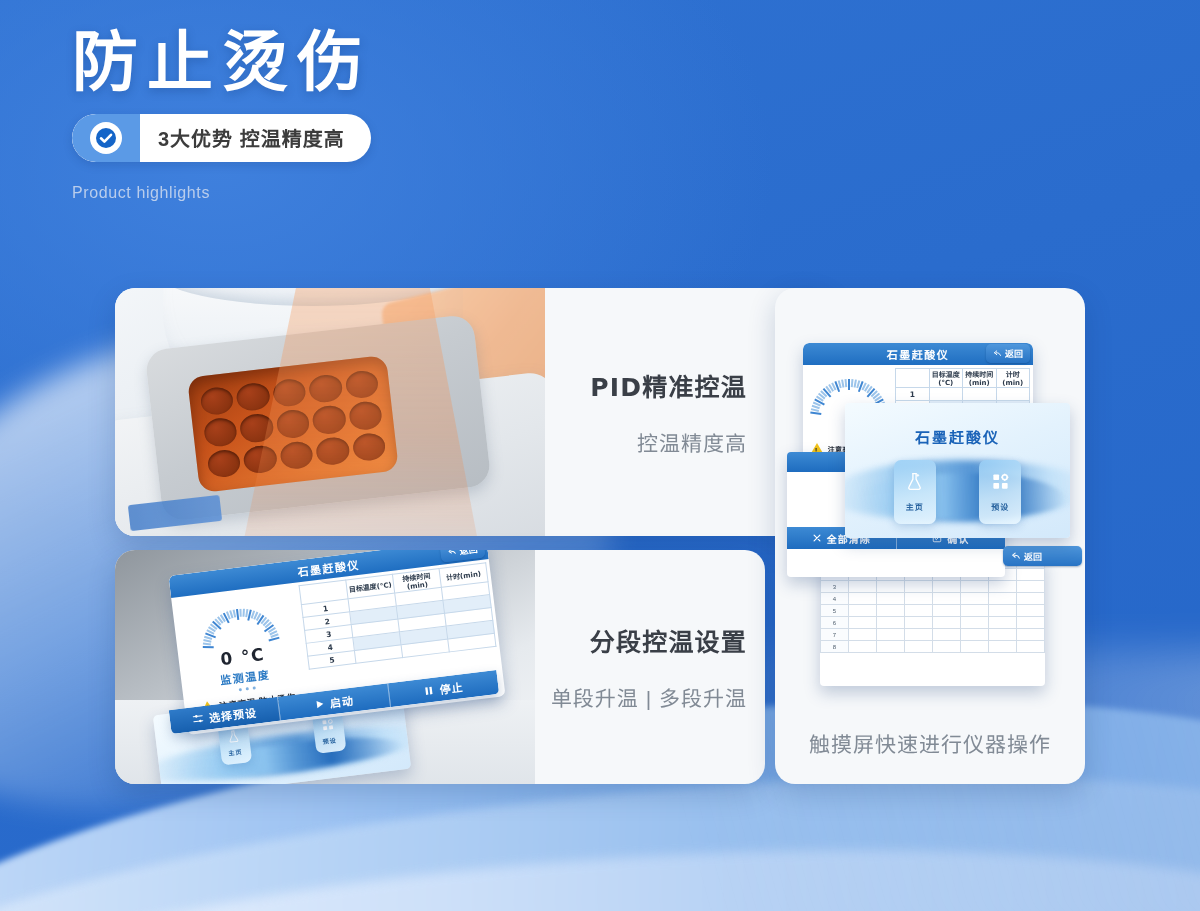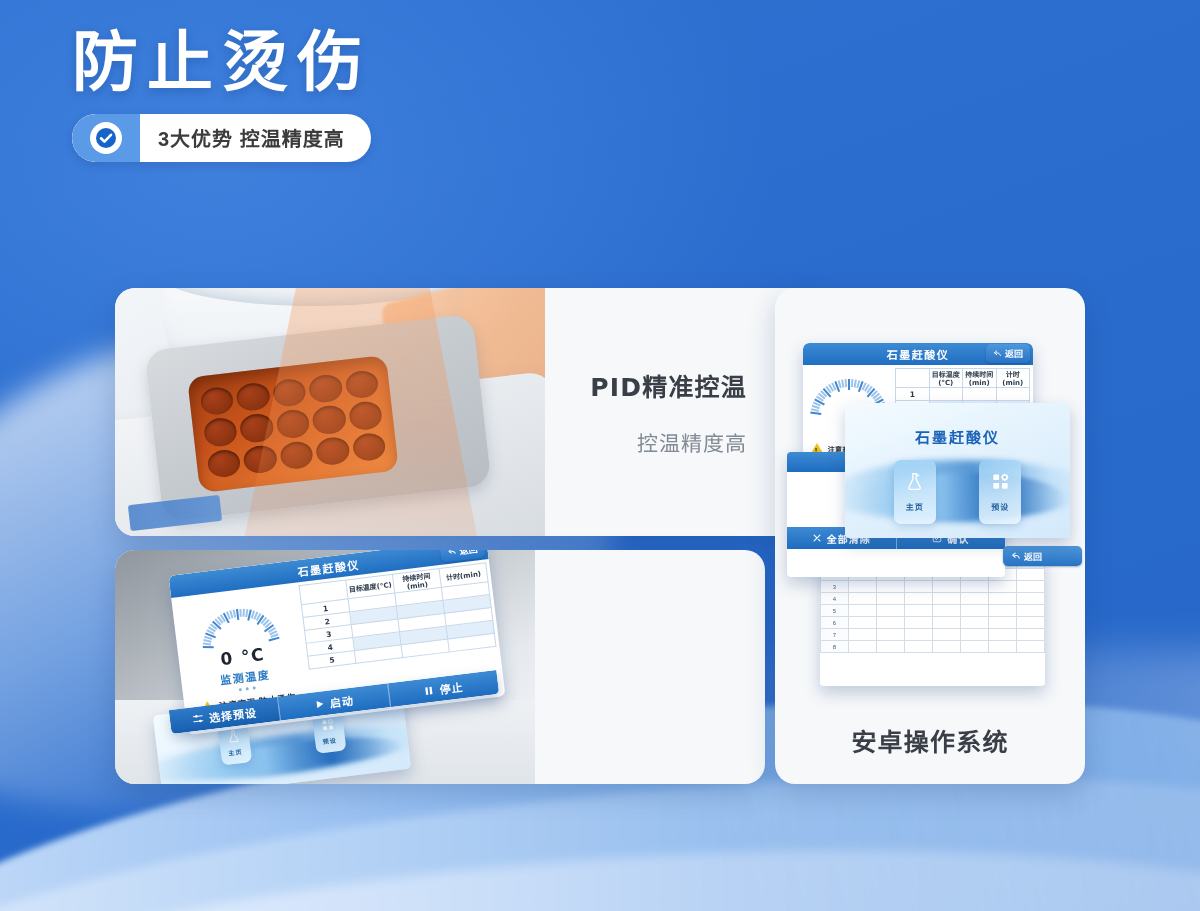--- a/index.html
+++ b/index.html
@@ -329,20 +329,21 @@
       <span class="check-circle">
         <svg width="22" height="22" viewBox="0 0 22 22">
           <circle cx="11" cy="11" r="10" fill="#1565c8"></circle>
           <path d="M6 11.3 L9.4 14.6 L16 7.8" stroke="#ffffff" stroke-width="2.6" fill="none" stroke-linecap="round" stroke-linejoin="round"></path>
         </svg>
       </span>
     </div>
     <div class="badge-text">3大优势 控温精度高</div>
   </div>
 
+  <div class="sub-en">Product highlights</div>
 </div>
 
 <div class="cards">
 
   <div class="card" id="card-pid">
     <div class="card-inner">
       <div class="photo">
         <div class="photo-beaker"></div>
         <div class="photo-beaker-rim"></div>
         <div class="photo-display"></div>
@@ -532,20 +533,24 @@
         </div>
         <div class="foot-btn">
           <svg width="11" height="11" viewBox="0 0 24 24">
             <rect x="5" y="4" width="5" height="16" fill="#ffffff"></rect>
               <rect x="14" y="4" width="5" height="16" fill="#ffffff"></rect>
           </svg>
           <span>停止</span>
         </div>
       </div>
 
+      <div class="card-text" style="position:absolute; left:430px; top:0; width:220px; height:100%; align-items:flex-end; padding-right:18px;">
+        <div class="c-title">分段控温设置</div>
+        <div class="c-sub">单段升温 | 多段升温</div>
+      </div>
     </div>
   </div>
 
   <div class="card" id="card-and">
     <div class="card-inner" style="flex-direction:column;">
 
       <div style="position:absolute; left:0; top:0; width:310px; height:400px;">
 
         <div class="screen" style="left:28px; top:55px; width:230px; height:125px; border-radius:6px;">
           <div class="scr-bar">
@@ -781,18 +786,18 @@
                 <circle cx="17.4" cy="6.6" r="3.1" fill="none" stroke="#ffffff" stroke-width="1.9"></circle>
                 <path d="M17.4 2.6v1.2M17.4 9.4v1.2M13.4 6.6h1.2M20.2 6.6h1.2" stroke="#ffffff" stroke-width="1.6" stroke-linecap="round"></path>
               </svg>
               <span class="tile-label">预设</span>
             </div>
           </div>
         </div>
       </div>
 
       <div class="card-text" style="position:absolute; left:0; bottom:26px; width:310px; align-items:center;">
-        <div class="c-title">安卓操作系统</div>
+        <div class="c-sub">触摸屏快速进行仪器操作</div>
       </div>
     </div>
   </div>
 
 </div>
 
 </body></html>

